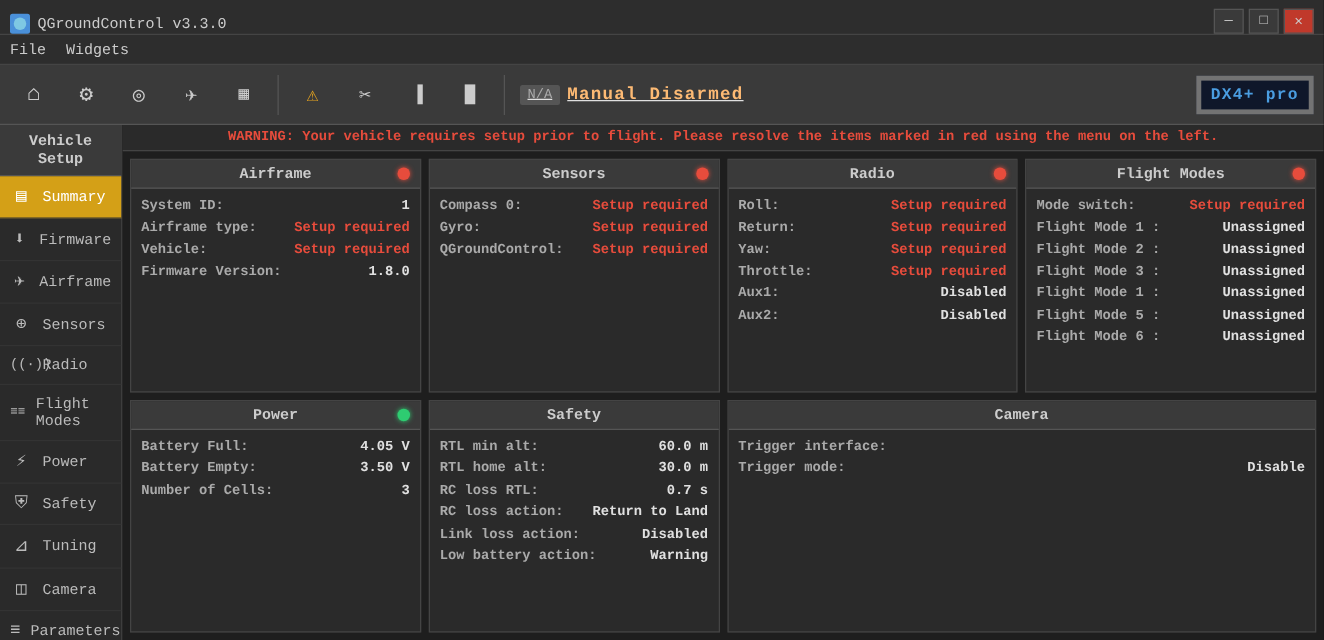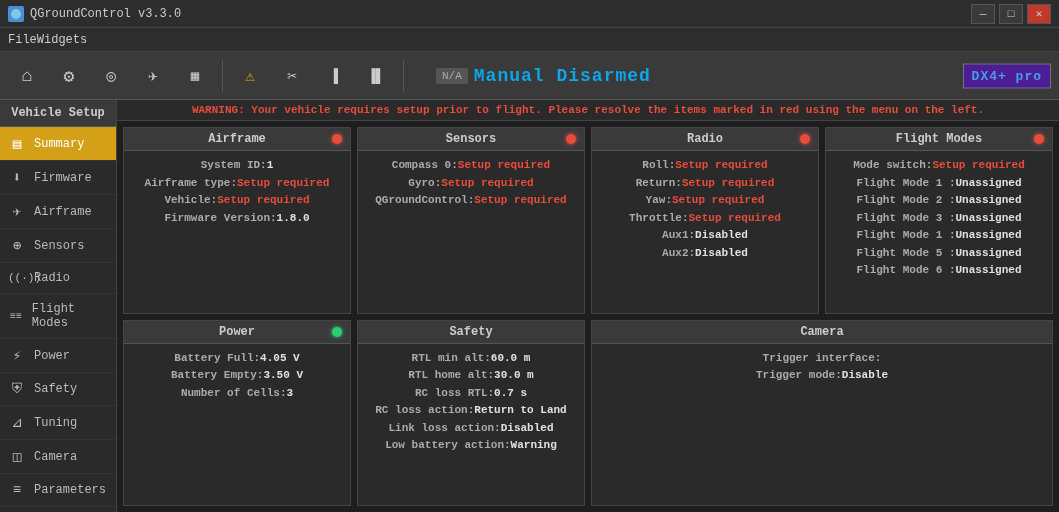--- a/index.html
+++ b/index.html
@@ -11,21 +11,21 @@
       width: 1059px;
       height: 512px;
       overflow: hidden;
     }
 
     
     .title-bar {
       background: #2d2d2d;
       height: 28px;
       display: flex;
-      align-items: center;
+      align-items: flex-end;
       padding: 0 8px;
       border-bottom: 1px solid #444;
       justify-content: space-between;
     }
     .title-bar-left {
       display: flex;
       align-items: center;
       gap: 6px;
     }
     .title-bar-icon {
@@ -48,20 +48,21 @@
     }
     .title-bar-btn.close { background: #c0392b; }
 
     
     .menu-bar {
       background: #2d2d2d;
       height: 24px;
       display: flex;
       align-items: center;
       padding: 0 8px;
+      gap: 16px;
       border-bottom: 1px solid #444;
     }
     .menu-item {
       color: #ccc;
       font-size: 12px;
       cursor: pointer;
     }
 
     
     .toolbar {
@@ -86,58 +87,59 @@
     }
     .toolbar-separator {
       width: 1px; height: 32px;
       background: #555;
       margin: 0 4px;
     }
     .toolbar-status {
       display: flex;
       align-items: center;
       gap: 6px;
-      margin-left: 24px;
+      margin-left: 4px;
+      text-decoration: underline;
     }
     .toolbar-na-badge {
       background: #555;
       color: #aaa;
       padding: 2px 6px;
       font-size: 11px;
       border-radius: 2px;
     }
     .toolbar-disarmed {
-      color: #0ea5e9;
-      font-size: 18px;
+      color: #fdba74;
+      font-size: 14px;
       font-weight: bold;
       letter-spacing: 1px;
     }
     .brand-logo {
       position: absolute;
       right: 8px;
       top: 50%;
       transform: translateY(-50%);
-      background: #4c1d95;
+      background: #0f172a;
       color: #4a9de0;
       font-size: 13px;
       font-weight: bold;
       padding: 4px 8px;
-      border: 1px solid #737373;
+      border: 4px solid #737373;
       letter-spacing: 1px;
     }
 
     
     .main-layout {
       display: flex;
       height: calc(512px - 28px - 24px - 48px);
     }
 
     
     .sidebar {
-      width: 117px;
+      width: 98px;
       background: #2a2a2a;
       border-right: 1px solid #444;
       display: flex;
       flex-direction: column;
     }
     .sidebar-header {
       background: #3a3a3a;
       text-align: center;
       padding: 6px 4px;
       font-size: 12px;
@@ -221,21 +223,20 @@
     }
     .indicator-red { background: #e74c3c; box-shadow: 0 0 4px #e74c3c; }
     .indicator-green { background: #2ecc71; box-shadow: 0 0 4px #2ecc71; }
 
     .card-body {
       padding: 6px 8px;
       flex: 1;
       display: flex;
       flex-direction: column;
       gap: 1px;
-      align-items: center;
     }
     .card-row {
       display: flex;
       justify-content: space-between;
       font-size: 11px;
       line-height: 1.5;
     }
     .card-label { color: #aaa; }
     .card-value { color: #e0e0e0; text-align: right; }
     .card-value.red { color: #e74c3c; }

